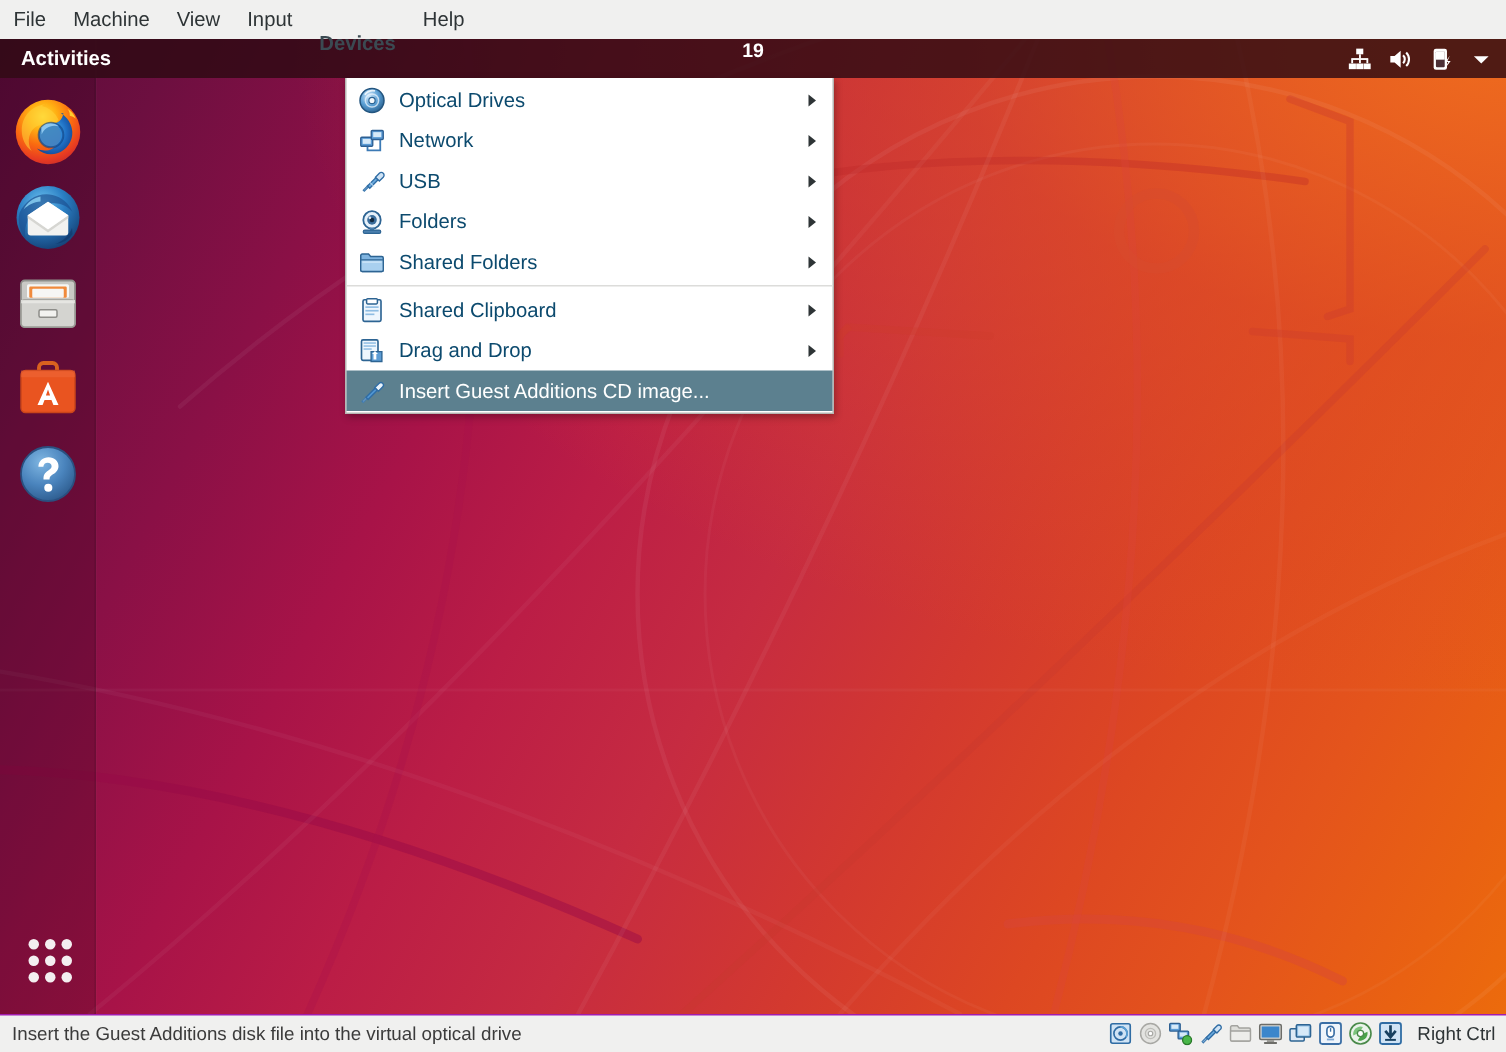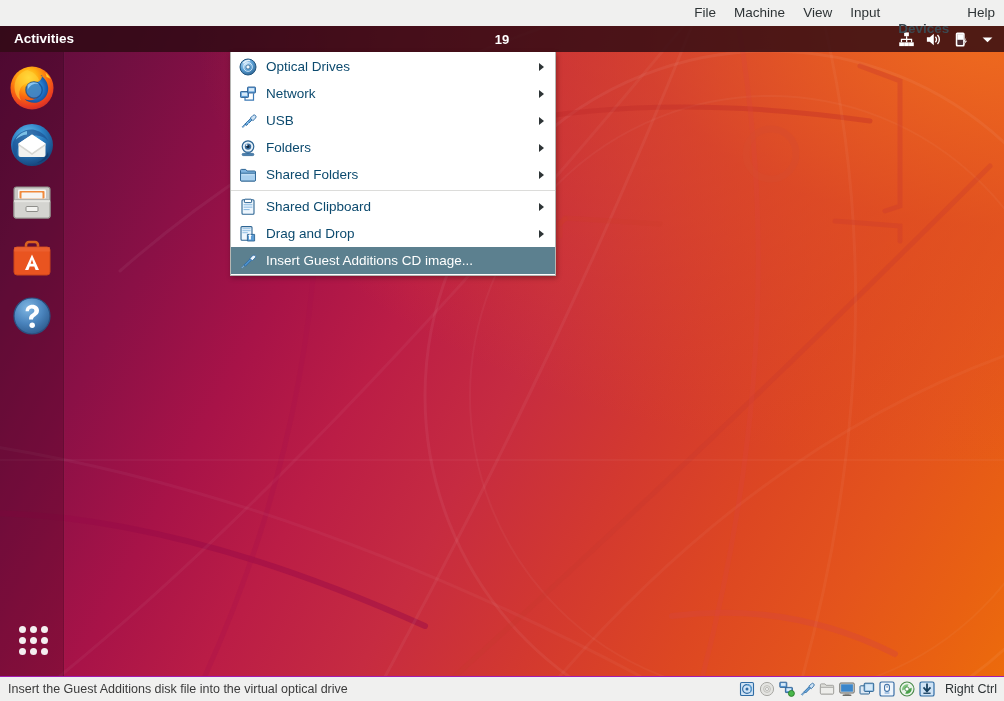--- a/index.html
+++ b/index.html
@@ -20,21 +20,20 @@
 
   
   #menubar {
     height: 26px;
     background: #f0f0ef;
     display: flex; align-items: center;
     padding-left: 0;
     flex: 0 0 26px;
     position: relative;
     z-index: 40;
-    justify-content: flex-end;
   }
   .menubar-item {
     font-size: 13.5px;
     color: #2e3436;
     padding: 4px 9px 5px 9px;
     line-height: 16px;
     white-space: nowrap;
     cursor: default;
   }
   .menubar-item.open { color: #3b4a52; font-weight: bold; margin-top: 32px; }
@@ -92,21 +91,21 @@
     display: block; width: 7px; height: 7px;
     border-radius: 50%;
     background: #f4eef0;
   }
 
   
   #gnome-topbar {
     position: absolute; left: 0; top: 0;
     width: 1004px; height: 26px;
     background: rgba(45,10,18,0.82);
-    display: flex; align-items: center;
+    display: flex; 
     z-index: 6;
     color: #fff;
   }
   #activities-btn {
     font-size: 13.5px; font-weight: bold;
     color: #ffffff;
     padding: 0 12px 0 14px;
     line-height: 26px;
     cursor: pointer;
   }

